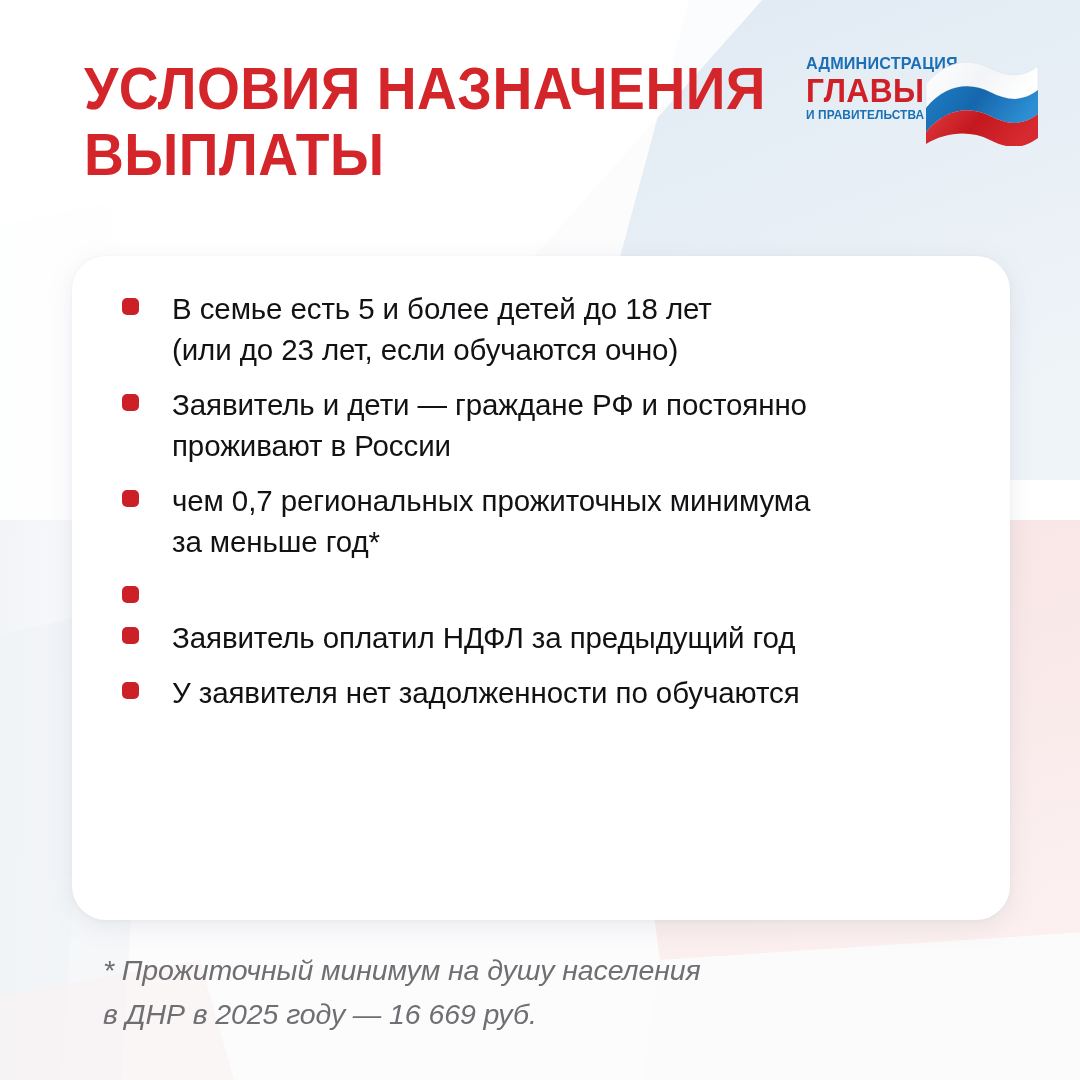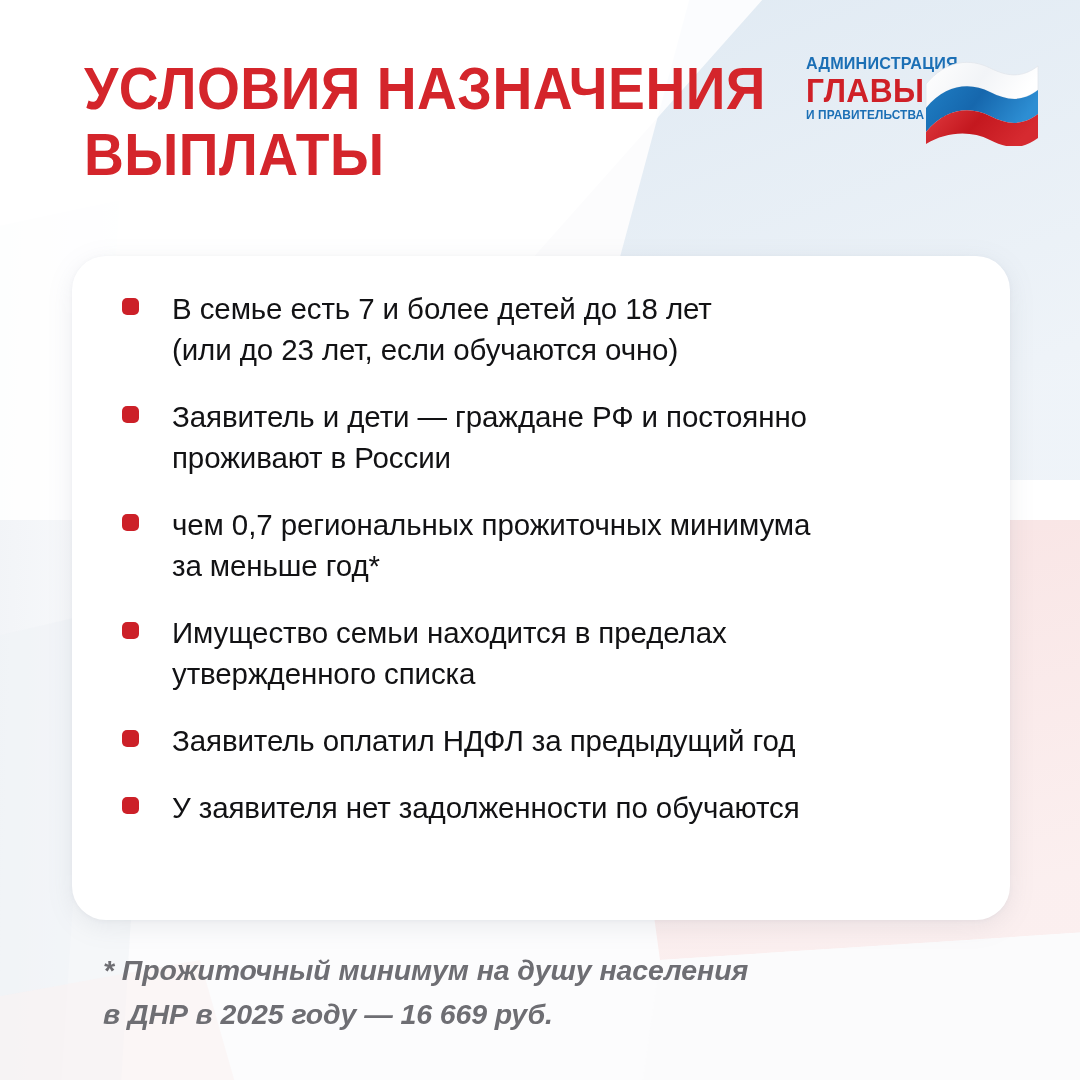--- a/index.html
+++ b/index.html
@@ -61,38 +61,38 @@
     position:absolute;left:72px;top:256px;width:938px;height:664px;
     background:#ffffff;border-radius:34px;z-index:2;
     box-shadow:0 6px 26px rgba(120,130,150,0.13), 0 1px 4px rgba(120,130,150,0.07);
   }
 
   
   #list{
     position:absolute;left:122px;top:288px;width:880px;z-index:3;
   }
   .bullet-row{display:flex;align-items:flex-start;}
-  .bullet-row + .bullet-row{margin-top:26px;}
+  .bullet-row + .bullet-row{margin-top:14px;}
   .marker{
     flex:0 0 auto;width:17px;height:17px;border-radius:5px;
     background:#cc2028;margin-top:10px;margin-right:33px;
   }
   .btext{
     font-size:29.5px;line-height:41px;color:#121214;font-weight:400;
     letter-spacing:-0.1px;
   }
   .btext span{display:block;white-space:nowrap;}
 
   
   #footnote{
     position:absolute;left:103px;top:948px;width:900px;z-index:3;
     font-style:italic;font-size:28.5px;line-height:44px;
     color:#6e6e73;font-weight:400;letter-spacing:-0.1px;
   }
-  #footnote span{display:block;white-space:nowrap;font-weight:bold;}
+  #footnote span{display:block;white-space:nowrap;}
 </style>
 </head>
 <body>
 
 <div id="bg">
   <svg viewBox="0 0 1080 1080" xmlns="http://www.w3.org/2000/svg">
     <defs>
       <linearGradient id="gBlue" x1="0" y1="0" x2="0.4" y2="1">
         <stop offset="0" stop-color="#dde8f2"></stop>
         <stop offset="1" stop-color="#eef3f8"></stop>
@@ -162,21 +162,21 @@
   </svg>
 </div>
 
 <div id="card"></div>
 
 <div id="list">
 
   <div class="bullet-row">
     <div class="marker"></div>
     <div class="btext">
-      <span>В семье есть 7 и более детей до 18 лет</span>
+      <span>В семье есть 5 и более детей до 18 лет</span>
       <span>(или до 23 лет, если обучаются очно)</span>
     </div>
   </div>
 
   <div class="bullet-row">
     <div class="marker"></div>
     <div class="btext">
       <span>Заявитель и дети — граждане РФ и постоянно</span>
       <span>проживают в России</span>
     </div>
@@ -185,24 +185,20 @@
   <div class="bullet-row">
     <div class="marker"></div>
     <div class="btext">
       <span>чем 0,7 региональных прожиточных минимума</span>
       <span>за меньше год*</span>
     </div>
   </div>
 
   <div class="bullet-row">
     <div class="marker"></div>
-    <div class="btext">
-      <span>Имущество семьи находится в пределах</span>
-      <span>утвержденного списка</span>
-    </div>
   </div>
 
   <div class="bullet-row">
     <div class="marker"></div>
     <div class="btext">
       <span>Заявитель оплатил НДФЛ за предыдущий год</span>
     </div>
   </div>
 
   <div class="bullet-row">

